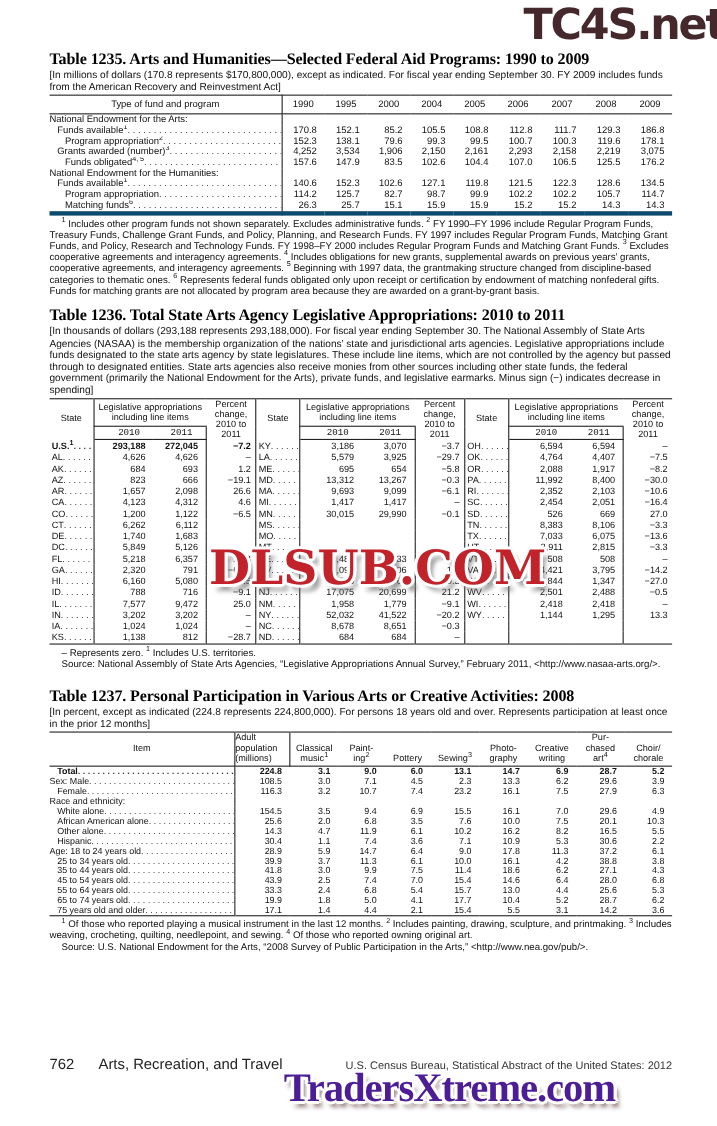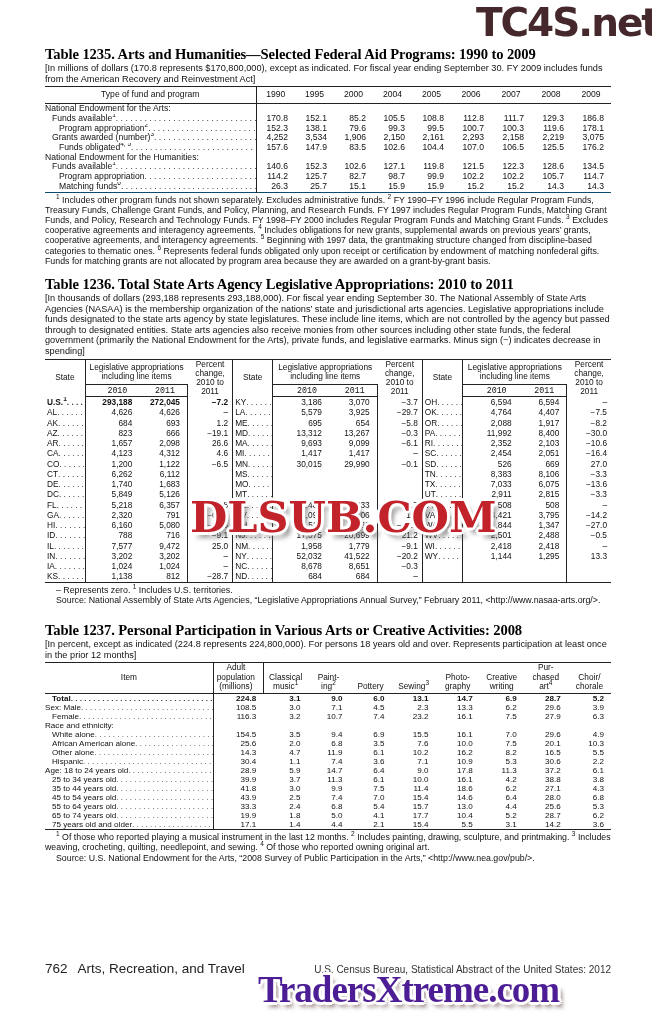--- a/index.html
+++ b/index.html
@@ -14,54 +14,54 @@
   th,td{padding:0;font-weight:normal;overflow:hidden;}
   .b{font-weight:bold;}
   
   .lblwrap{display:flex;align-items:baseline;white-space:nowrap;overflow:hidden;}
   .leader{flex:1;overflow:hidden;color:#333;}
   .leader::before{content:" . . . . . . . . . . . . . . . . . . . . . . . . . . . . . . . . . . . . . . . . .";}
   .ind1{padding-left:7px;}
   .ind2{padding-left:14px;}
   .num{text-align:right;padding-right:7px;}
   
-  .t1235{font-size:8.6px;line-height:9.7px;border-bottom:1px solid #0c4a6e;margin-top:2px;}
+  .t1235{font-size:8.6px;line-height:9.7px;border-bottom:4px solid #0c4a6e;margin-top:2px;}
   .t1235 thead th{border-top:1px solid #222;border-bottom:1px solid #222;font-size:8.6px;
                   height:16px;vertical-align:middle;text-align:center;}
   .t1235 th:first-child,.t1235 td:first-child{border-right:1px solid #222;}
   
   .t1236{font-size:8.3px;line-height:10.25px;border-top:1px solid #222;border-bottom:1px solid #222;margin-top:2px;}
   .t1236 thead th{font-size:8.3px;line-height:9.3px;text-align:center;vertical-align:middle;}
   .t1236 thead tr:last-child th{border-bottom:1px solid #222;font-family:Liberation Mono, monospace;}
   .t1236 .st-h,.t1236 .st{border-right:1px solid #222;}
   .t1236 .leg-h{border-bottom:1px solid #222;}
   .t1236 .v11,.t1236 .y2{border-right:1px solid #222;}
   .t1236 .gsep{border-right:1px solid #222;}
   .t1236 .yr-h{height:11px;text-align:right;padding-right:12px;}
   .t1236 .pct{padding-right:4px;}
   .t1236 .st .lblwrap{padding-left:2px;}
   
   .t1237{font-size:8.1px;line-height:9px;border-top:1px solid #222;border-bottom:1px solid #222;margin-top:2px;}
   .t1237 thead th{border-bottom:1px solid #222;vertical-align:bottom;text-align:center;
                   font-size:8.3px;line-height:9.3px;padding-bottom:2px;}
   .t1237 th:first-child,.t1237 td:first-child{border-right:1px solid #222;}
   .t1237 .adult{border-right:1px solid #222;}
-  .t1237 thead .adult,.t1237 thead .ar{text-align:center;padding-right:5px;}
+  .t1237 thead .adult,.t1237 thead .ar{text-align:left;padding-right:5px;}
   .t1237 thead .item-h{vertical-align:middle;text-align:center;}
   
   .fn{font-size:8.8px;line-height:10.2px;margin:0;text-indent:11px;color:#111;}
   .fnblock{margin-top:2px;}
   .sp1235{margin-top:46px;}
   .sp1236{margin-top:10px;}
   .sp1237{margin-top:17px;}
   
   .footer{position:absolute;left:45px;width:566px;top:952px;display:flex;
           justify-content:space-between;align-items:baseline;}
   .footer-left{font-size:13.5px;color:#222;}
-  .footer-left .pgnum{margin-right:10px;}
+  .footer-left .pgnum{margin-right:22px;}
   .footer-right{font-size:10px;color:#333;margin-top:12px;}
   
   .wm{position:absolute;font-weight:bold;white-space:nowrap;z-index:50;}
   .wm-top{top:0px;right:-6px;font-size:39px;font-family:"DejaVu Sans",sans-serif;
           letter-spacing:-2px;color:#45282c;
           text-shadow:-2px -2px 0 #fff,2px -2px 0 #fff,-2px 2px 0 #fff,2px 2px 0 #fff,
                       -2px 0 0 #fff,2px 0 0 #fff,0 -2px 0 #fff,0 2px 0 #fff;}
   .wm-mid{left:190px;top:492px;font-size:43px;font-family:"DejaVu Serif",serif;
           letter-spacing:0px;color:#c2232a;
           text-shadow:-2px -2px 0 #fff,2px -2px 0 #fff,-2px 2px 0 #fff,2px 2px 0 #fff,

